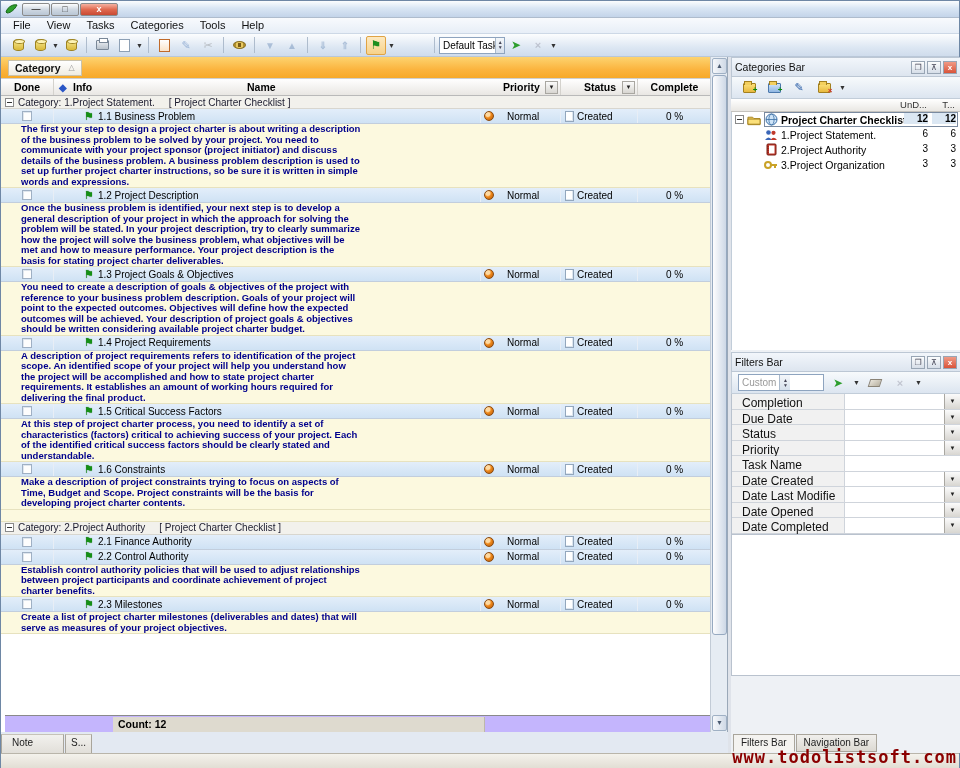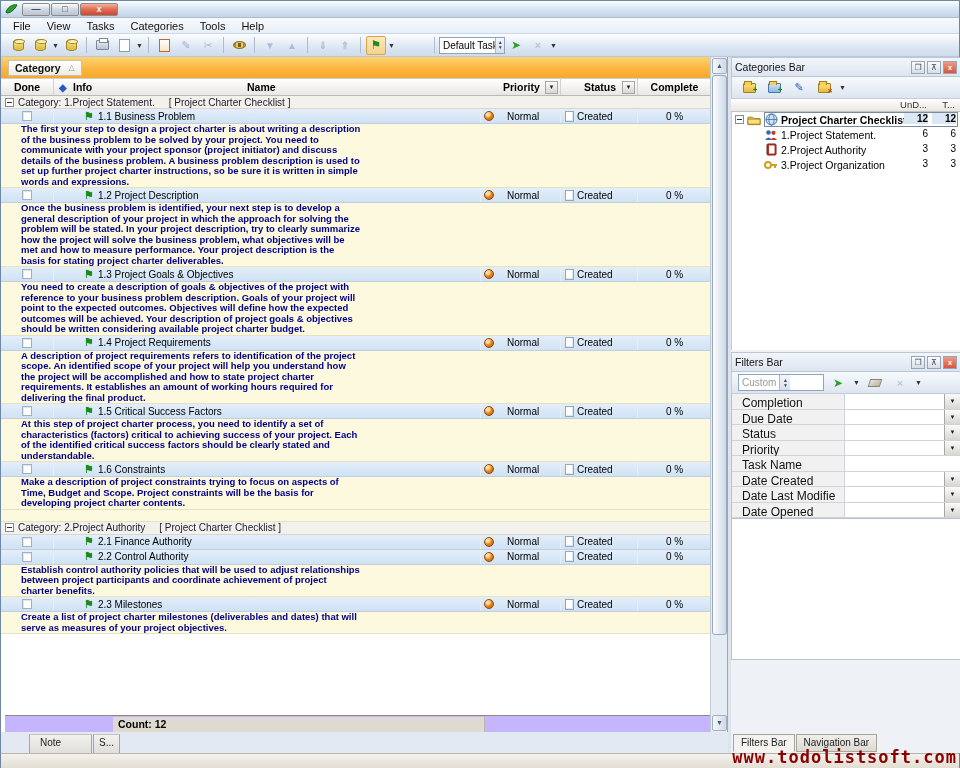--- a/index.html
+++ b/index.html
@@ -16,21 +16,21 @@
   .title-text { font-size:11px; color:#1c1c1c; flex:1; white-space:nowrap; overflow:hidden; }
   .winbtns { display:flex; gap:1px; margin-right:18px; }
   .winbtn { width:28px; height:13px; border:1px solid #8a8a8a; border-radius:2px;
     background:linear-gradient(#fdfdfd,#cfd8e2 50%,#b9c6d4); color:#444; font-size:9px; line-height:11px;
     text-align:center; font-weight:bold; }
   .winbtn.close { background:linear-gradient(#f5b1a0,#e06a50 50%,#c94a33); color:#fff; width:38px; }
 
   
   .menubar { position:absolute; left:0; top:17px; width:958px; height:16px;
     background:linear-gradient(#f8fafd,#e7eef7); border-bottom:1px solid #cdd8e6;
-    display:flex; align-items:center; padding-left:4px; }
+    display:flex; padding-left:4px; }
   .menu-item { padding:1px 8px; color:#111; font-size:11px; }
 
   
   .toolbar { position:absolute; left:0; top:33px; width:958px; height:23px;
     background:linear-gradient(#fcfdfe,#dde7f3 60%,#cfdcec); border-bottom:1px solid #b9c7d8;
     display:flex; align-items:center; padding-left:6px; }
   .tbtn { width:20px; height:19px; display:flex; align-items:center; justify-content:center; margin:0 1px; border-radius:2px; }
   .tbtn.active { border:1px solid #e0a344; background:linear-gradient(#fde9c0,#f7d28a); }
   .tsep { width:1px; height:16px; background:#aebccd; margin:0 4px; }
   .tcaret { font-size:7px; color:#333; width:9px; text-align:center; }
@@ -79,21 +79,21 @@
   .gap-row { background:#fcf9df; height:12px; border-bottom:1px solid #e7e2bf; }
   .countbar { position:absolute; left:4px; top:658px; width:710px; height:17px; background:#c4b5fd; border-top:1px solid #8a8a8a; }
   .countbox { position:absolute; left:108px; top:1px; width:372px; height:15px; background:#dedacf; border-right:1px solid #bdb8a9;
     font-weight:bold; font-size:10.5px; color:#000; padding:1px 0 0 5px; }
   
   .vscroll { position:absolute; right:0; top:0; width:17px; height:675px; background:#e6ecf3; border-left:1px solid #c2cbd6; }
   .sbtn { position:absolute; left:1px; width:15px; height:16px; background:linear-gradient(90deg,#f6f8fb,#cfd9e6); border:1px solid #9fb0c4; border-radius:2px; font-size:7px; color:#4a5a70; text-align:center; line-height:14px; }
   .sthumb { position:absolute; left:1px; top:18px; width:15px; height:560px; background:linear-gradient(90deg,#fdfdfe,#cdd8e6); border:1px solid #96a9c0; border-radius:3px; }
 
   
-  .left-tabs { position:absolute; left:0; top:733px; height:26px; display:flex;padding-left:28px; }
+  .left-tabs { position:absolute; left:0; top:733px; height:26px; display:flex; }
   .ltab { background:linear-gradient(#f2f1ee,#dcd9d2); border:1px solid #a9a59b; border-top:1px solid #c6c2b8; padding:2px 10px; font-size:10px; color:#222; margin-right:1px; }
   .ltab.small { padding:2px 5px; }
 
   
   .rpanel { position:absolute; left:730px; top:56px; width:230px; height:696px; background:#eef1f5; }
   .pheader { height:20px; background:linear-gradient(#f2f6fb,#dde5ef); border:1px solid #bcc7d4; display:flex; align-items:center; padding:0 3px; }
   .pheader .ptitle { flex:1; font-size:10.5px; color:#111; }
   .pbtn { width:14px; height:13px; border:1px solid #98a5b4; background:linear-gradient(#fcfdfe,#d6dee8); margin-left:2px; font-size:8px; line-height:11px; text-align:center; color:#445; }
   .pbtn.close { background:linear-gradient(#f09a86,#d9543a); color:#fff; font-weight:bold; }
   .ptoolbar { height:22px; background:linear-gradient(#f7fafc,#dce5f0); border:1px solid #c2cdd9; border-top:none; display:flex; align-items:center; padding-left:6px; gap:3px; }
@@ -640,20 +640,25 @@
           <div class="frow">
             <div class="flabel">Date Last Modifie</div>
             <div class="fval"></div>
             <div class="fdrop">▼</div>
           </div>
           <div class="frow">
             <div class="flabel">Date Opened</div>
             <div class="fval"></div>
             <div class="fdrop">▼</div>
           </div>
+          <div class="frow">
+            <div class="flabel">Date Completed</div>
+            <div class="fval"></div>
+            <div class="fdrop">▼</div>
+          </div>
         </div>
       <div class="fempty"></div>
     </div>
 
     <div class="panel-tabs">
       <span class="ptab active">Filters Bar</span>
       <span class="ptab">Navigation Bar</span>
     </div>
   </div>
 

